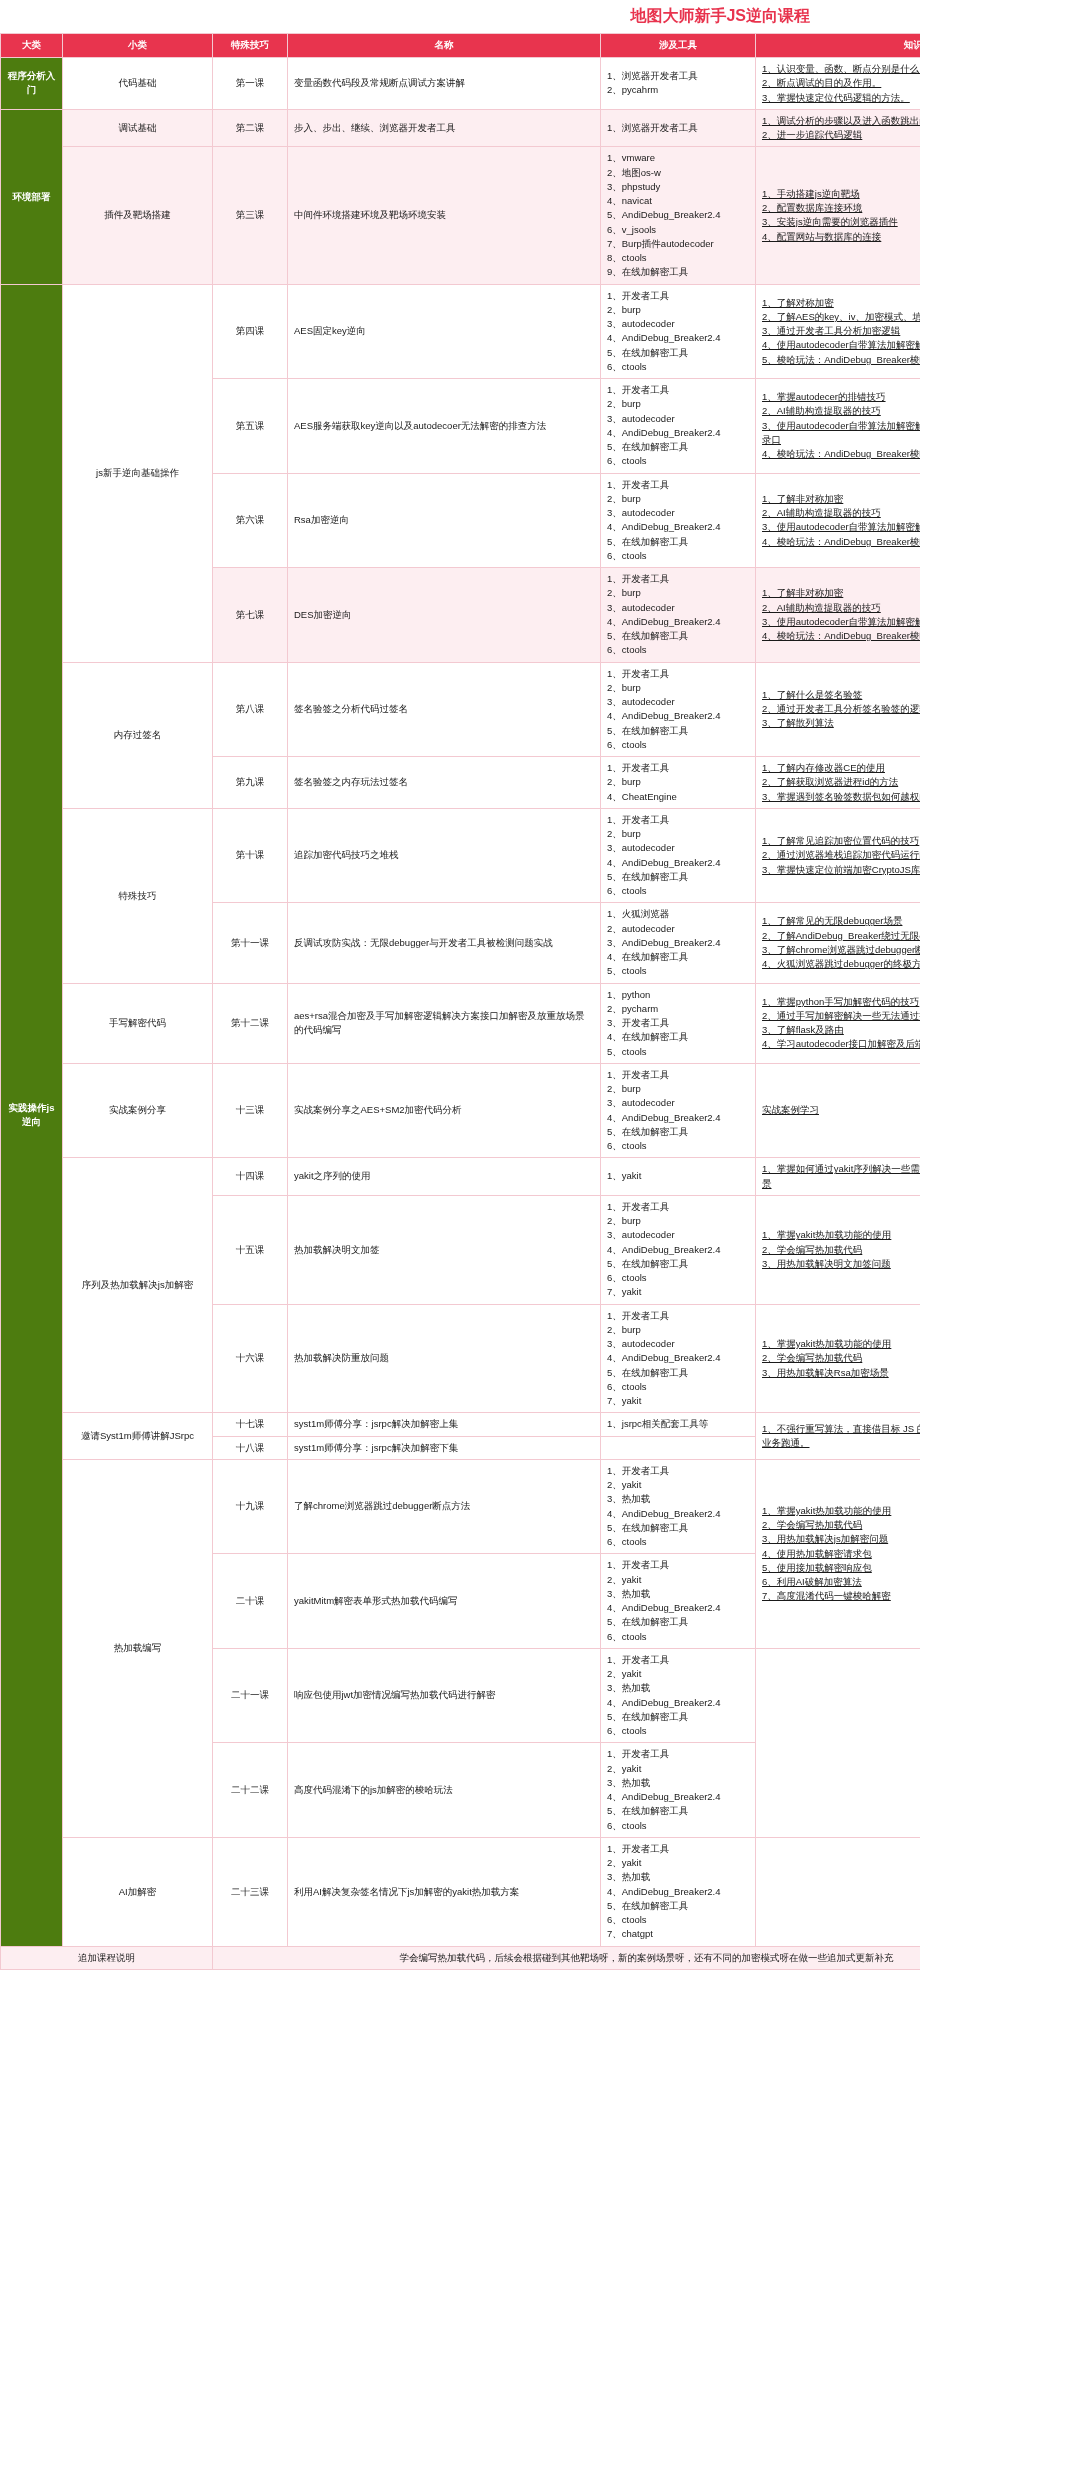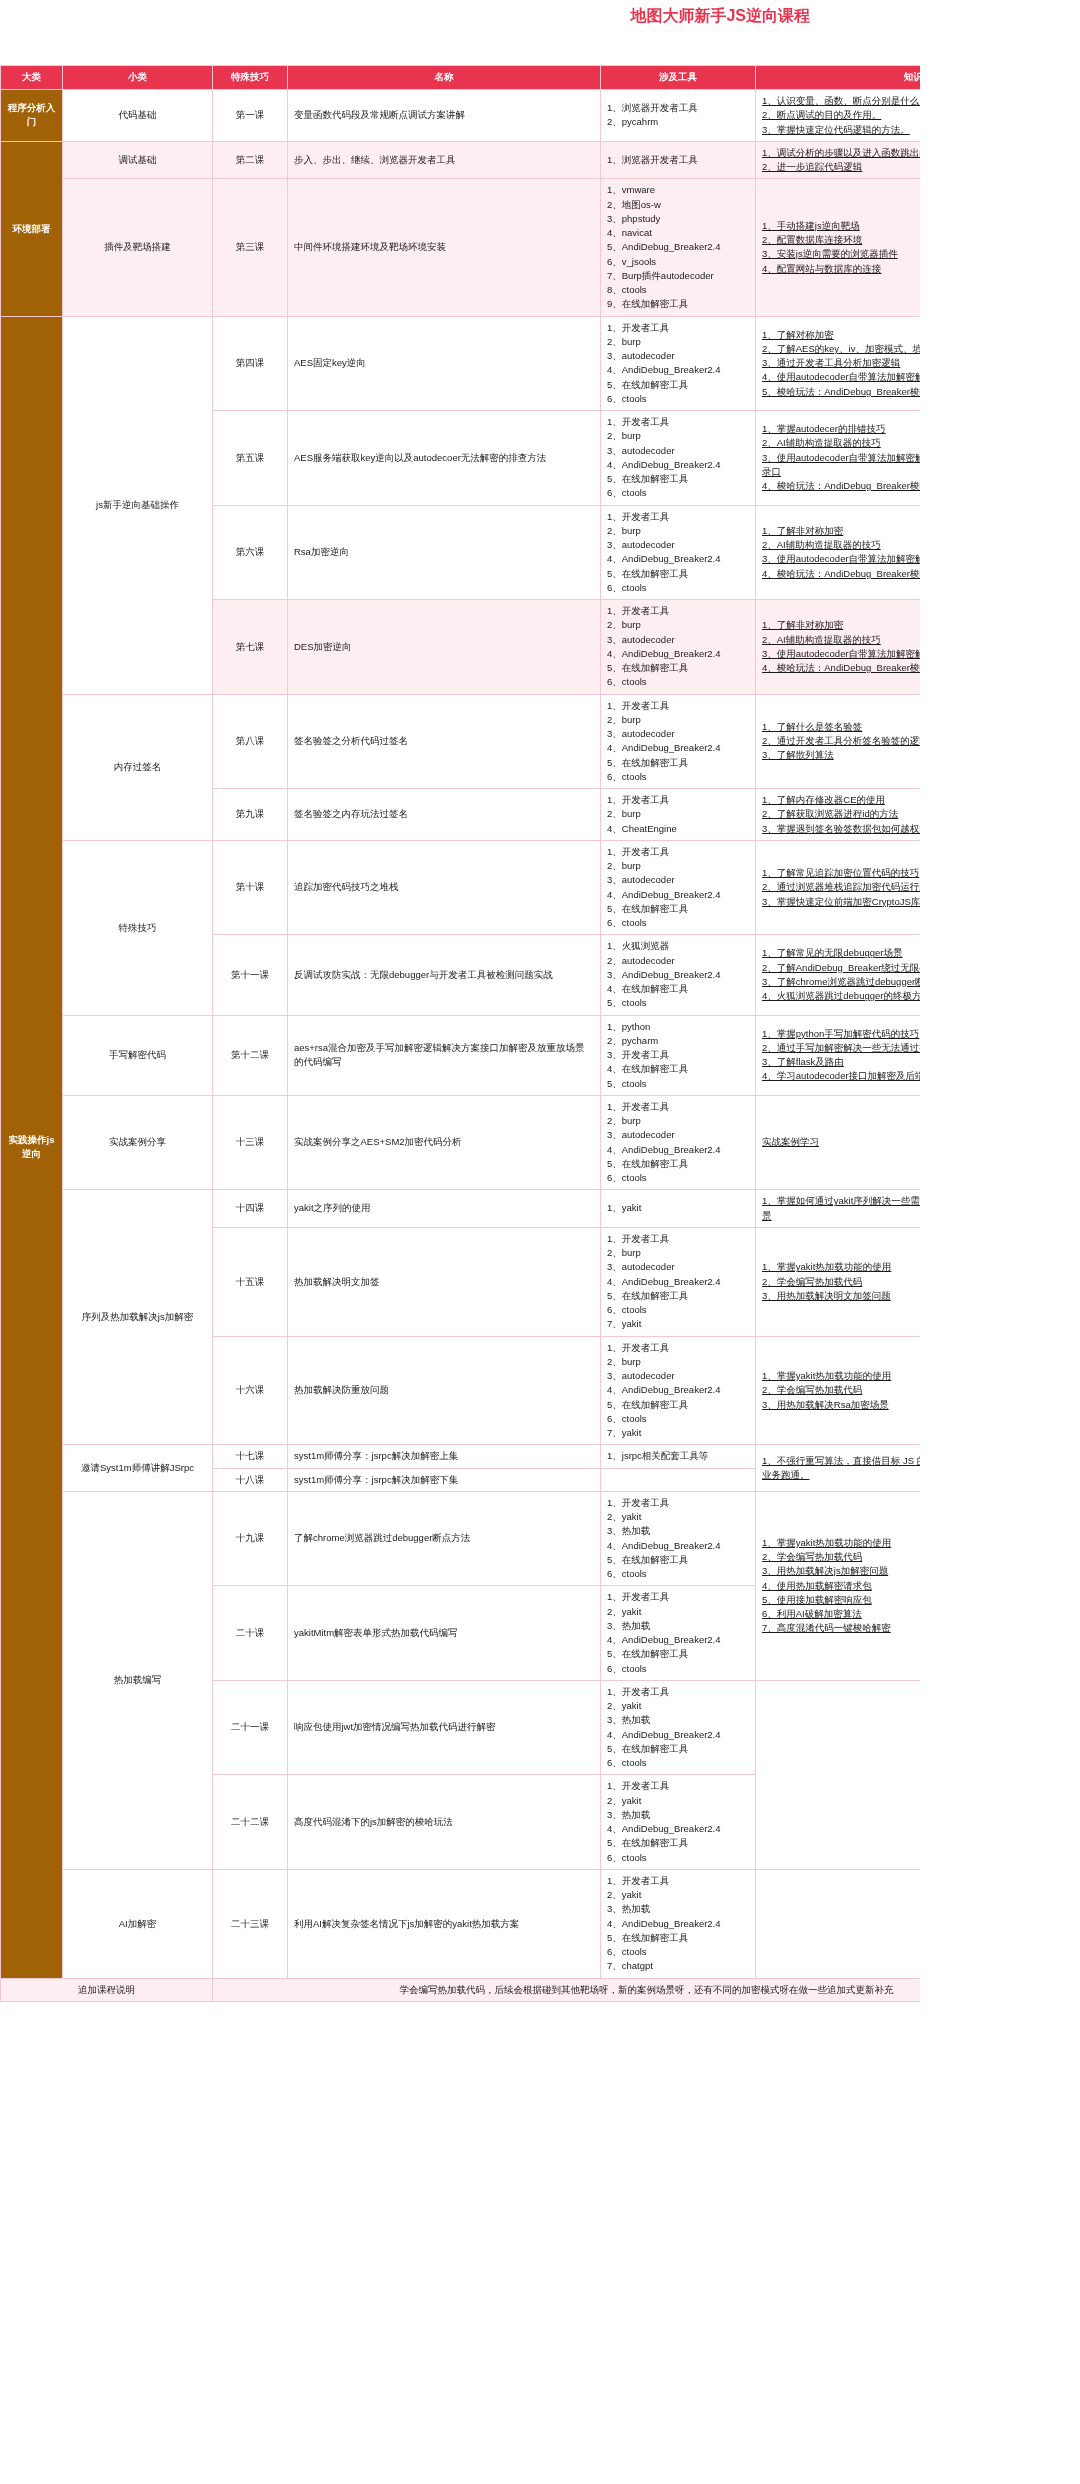--- a/index.html
+++ b/index.html
@@ -52,21 +52,20 @@
     letter-spacing:0px;
   }
   
   table.syl{
     position:relative;
     z-index:8;
     width:1080px;
     border-collapse:collapse;
     table-layout:fixed;
     background:transparent;
-    margin-top:32px;
   }
   table.syl td,table.syl th{
     border:1px solid #f3c9d1;
     vertical-align:middle;
     padding:4px 6px;
     font-size:9.5px;
     line-height:1.5;
     box-sizing:border-box;
     background-clip:padding-box;
   }
@@ -81,21 +80,21 @@
     border:1px solid #e8344e;
   }
   .c-major{width:62px;}
   .c-minor{width:150px;}
   .c-lesson{width:75px;}
   .c-name{width:313px;}
   .c-tools{width:155px;}
   .c-know{width:325px;}
 
   td.major{
-    background:#a16207;
+    background:#4d7c0f;
     color:#ffffff;
     font-weight:bold;
     font-size:10px;
     text-align:center;
     border-color:#e8455d;
     padding:2px;
   }
   td.minor{text-align:center;font-size:10px;}
   td.lesson{text-align:center;font-size:10px;}
   td.name{text-align:left;font-size:10px;}

